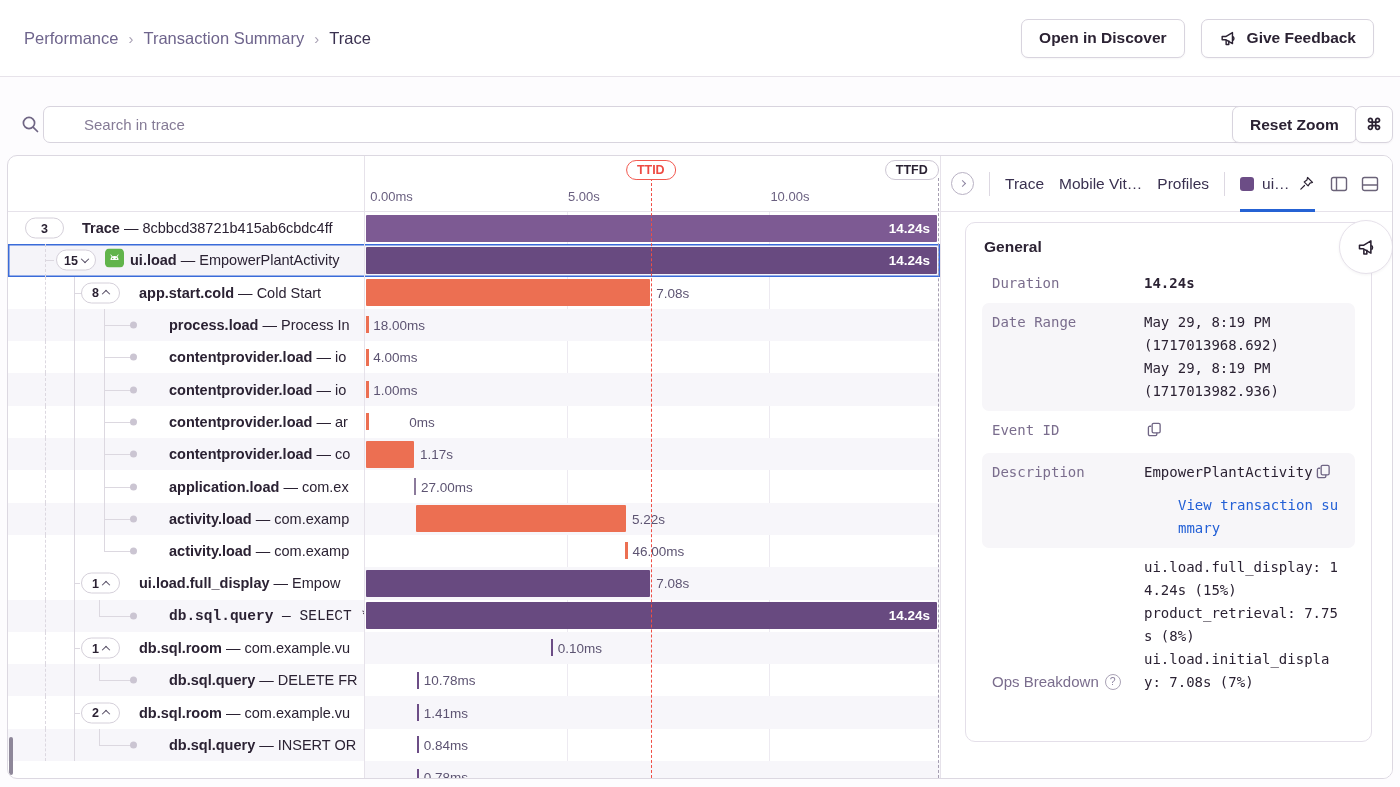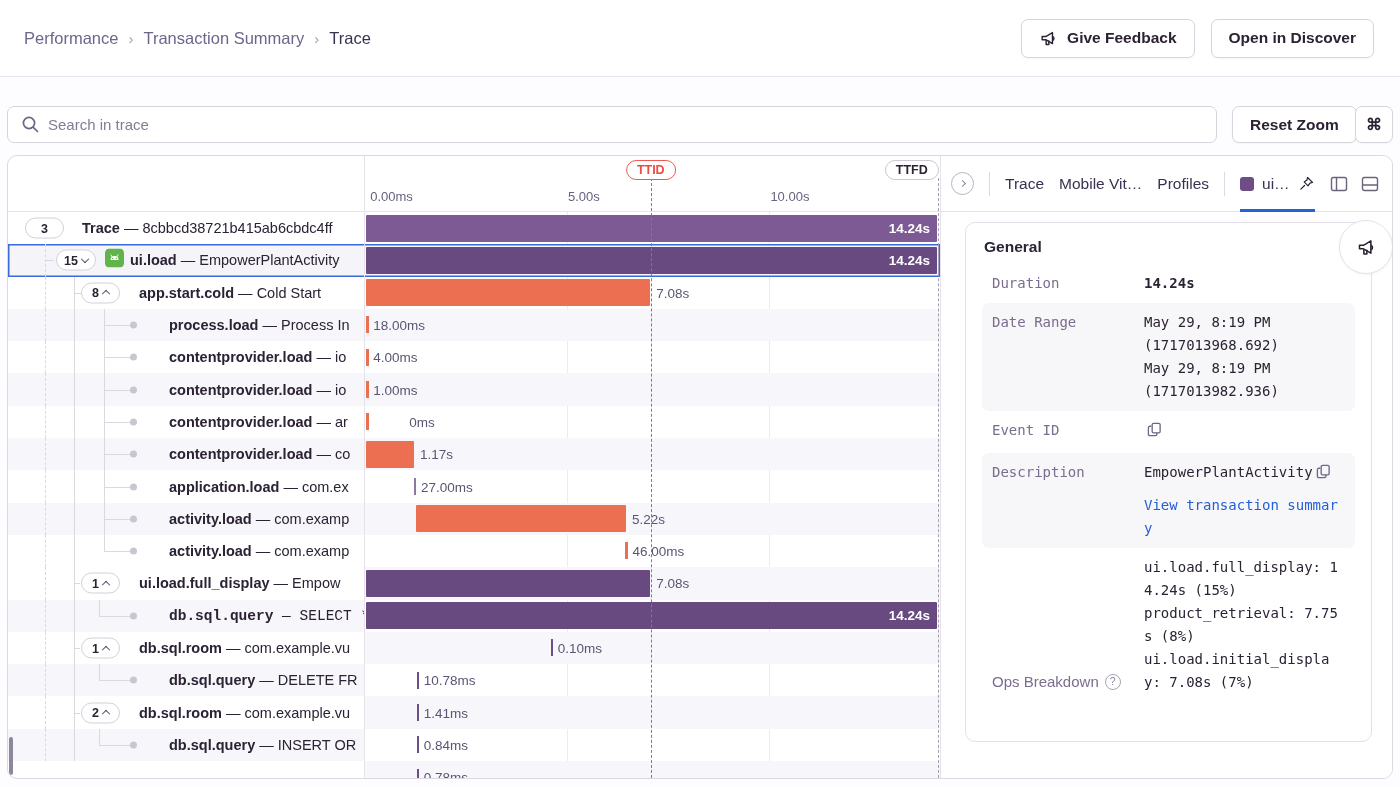--- a/index.html
+++ b/index.html
@@ -17,21 +17,21 @@
   .breadcrumb .crumb.current { color:#3a3150; }
   .breadcrumb .bc-sep { color:#a79fb3; font-size:15px; }
   .hdr-buttons { margin-left:auto; margin-right:26px; display:flex; gap:16px; }
   .btn { display:inline-flex; align-items:center; justify-content:center; gap:9px;
     height:39px; padding:0 17px; background:#fff; border:1px solid #d8d4de; border-radius:7px;
     font-weight:bold; font-size:15.5px; color:#2b2233; cursor:pointer;
     box-shadow:0 1px 2px rgba(43,34,51,.04); white-space:nowrap; }
   
   .search-wrap { position:absolute; left:7px; top:106px; width:1210px; height:37px; }
   .search-input { width:100%; height:100%; border:1px solid #d8d4de; border-radius:7px;
-    padding:0 12px 0 40px; font-size:15px; font-family:"Liberation Sans",sans-serif; color:#2b2233; background:#fff; outline:none; }
+    padding:0 12px 0 40px; font-size:15px; font-family:"Liberation Sans",sans-serif; color:#2b2233; background:#fff; outline:none;margin-left:36px; }
   .search-input::placeholder { color:#857b96; }
   .search-icon { position:absolute; left:14px; top:9px; }
   .reset-zoom { position:absolute; left:1232px; top:106px; height:37px; }
   .shortcut-btn { position:absolute; left:1355px; top:106px; width:38px; height:37px; padding:0; font-size:16px; }
   
   .panel { position:absolute; left:7px; top:155px; width:1386px; height:624px;
     background:#fff; border:1px solid #dcd8e1; border-radius:10px; overflow:hidden; display:flex; }
   .tree-col { width:356px; flex:none; position:relative; }
   .chart-col { width:576px; flex:none; position:relative; border-left:1px solid #e6e2ea; }
   .drawer-col { flex:1; border-left:1px solid #e6e2ea; position:relative; background:#fff; overflow:hidden; }
@@ -93,48 +93,48 @@
     background:#fff; border:1px solid #e6e1ea; box-shadow:0 1px 3px rgba(43,34,51,.05);
     display:flex; align-items:center; justify-content:center; cursor:pointer; z-index:3; }
   .gen-title { font-size:15.5px; font-weight:bold; margin:2px 0 8px 2px; }
   .kv { display:flex; padding:8px 10px; font-family:"DejaVu Sans Mono","Liberation Mono",monospace; font-size:14px; line-height:1.65; }
   .kv.shade { background:#f7f6f9; border-radius:7px; }
   .kv .k { width:152px; flex:none; color:#7a6d8d; }
   .kv .v { width:196px; color:#2b2233; word-break:break-all; }
   .kv .v.bold { font-weight:bold; }
   .kv .k.sans { font-family:"Liberation Sans",sans-serif; font-size:15px; align-self:flex-end; display:flex; align-items:center; gap:6px; }
   .copy-ic { display:inline-block; vertical-align:-2px; margin-left:3px; cursor:pointer; }
-  .tx-link { color:#2360d6; cursor:pointer; display:block; margin-top:8px; }
+  .tx-link { color:#2360d6; cursor:pointer; display:block; margin-top:8px;margin-left:34px; }
   .help-circ { width:16px; height:16px; border-radius:50%; border:1.3px solid #aaa3b6; color:#8d84a0;
     font-size:10.5px; display:inline-flex; align-items:center; justify-content:center; font-family:"Liberation Sans",sans-serif; }
 </style>
 </head>
 <body>
 
 <header class="app-header">
   <nav class="breadcrumb">
     <span class="crumb">Performance</span>
     <span class="bc-sep">›</span>
     <span class="crumb">Transaction Summary</span>
     <span class="bc-sep">›</span>
     <span class="crumb current">Trace</span>
   </nav>
   <div class="hdr-buttons">
     <button class="btn">
+      <span>Open in Discover</span>
+    </button>
+    <button class="btn">
       <span style="display:inline-flex;">
         <svg width="19" height="19" viewBox="0 0 24 24" fill="none" stroke="#2b2233" stroke-width="1.8" stroke-linejoin="round">
           <path d="M4 9.5 h4.5 L17 4.5 v14 L8.5 13.5 H4 z"></path>
           <path d="M9 14 v5.5 h3.4 v-5"></path>
           <path d="M17.5 9.5 a3 3 0 0 1 0 5"></path>
         </svg>
       </span>
       <span>Give Feedback</span>
-    </button>
-    <button class="btn">
-      <span>Open in Discover</span>
     </button>
   </div>
 </header>
 
 <div class="search-wrap">
   <input class="search-input" placeholder="Search in trace" style="">
   <span class="search-icon">
     <svg width="19" height="19" viewBox="0 0 19 19" fill="none" stroke="#6f6584" stroke-width="1.7" stroke-linecap="round">
       <circle cx="8" cy="8" r="5.6"></circle>
         <line x1="12.3" y1="12.3" x2="16.5" y2="16.5"></line>

